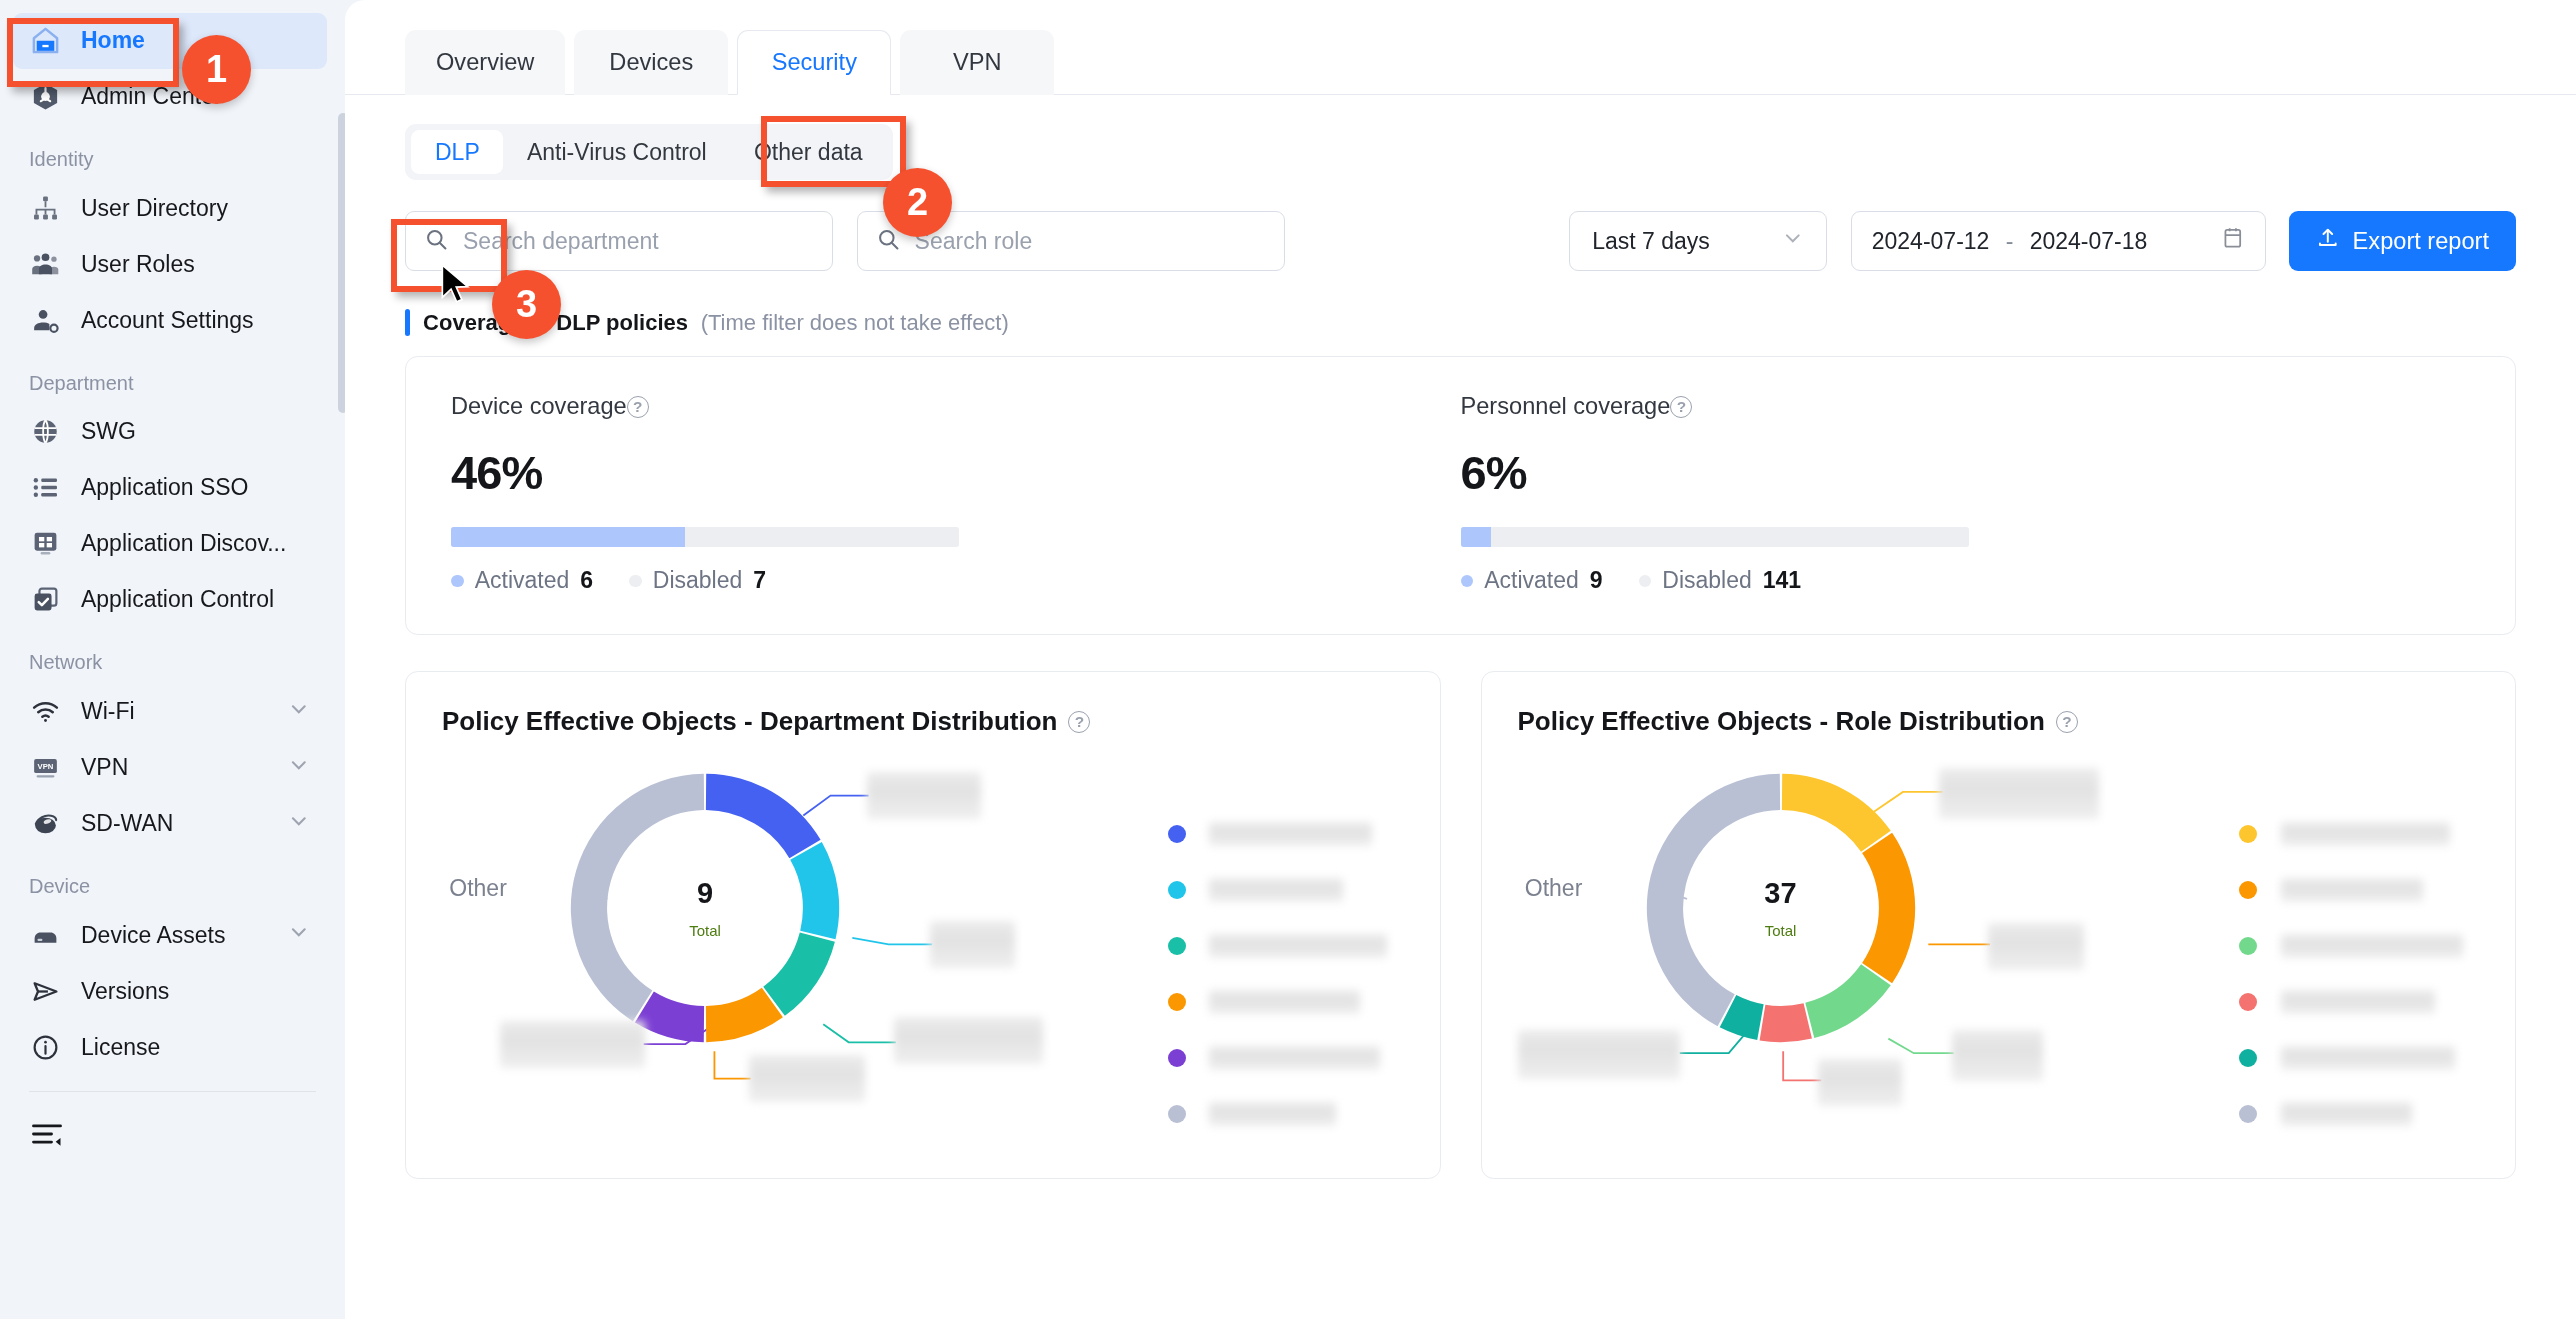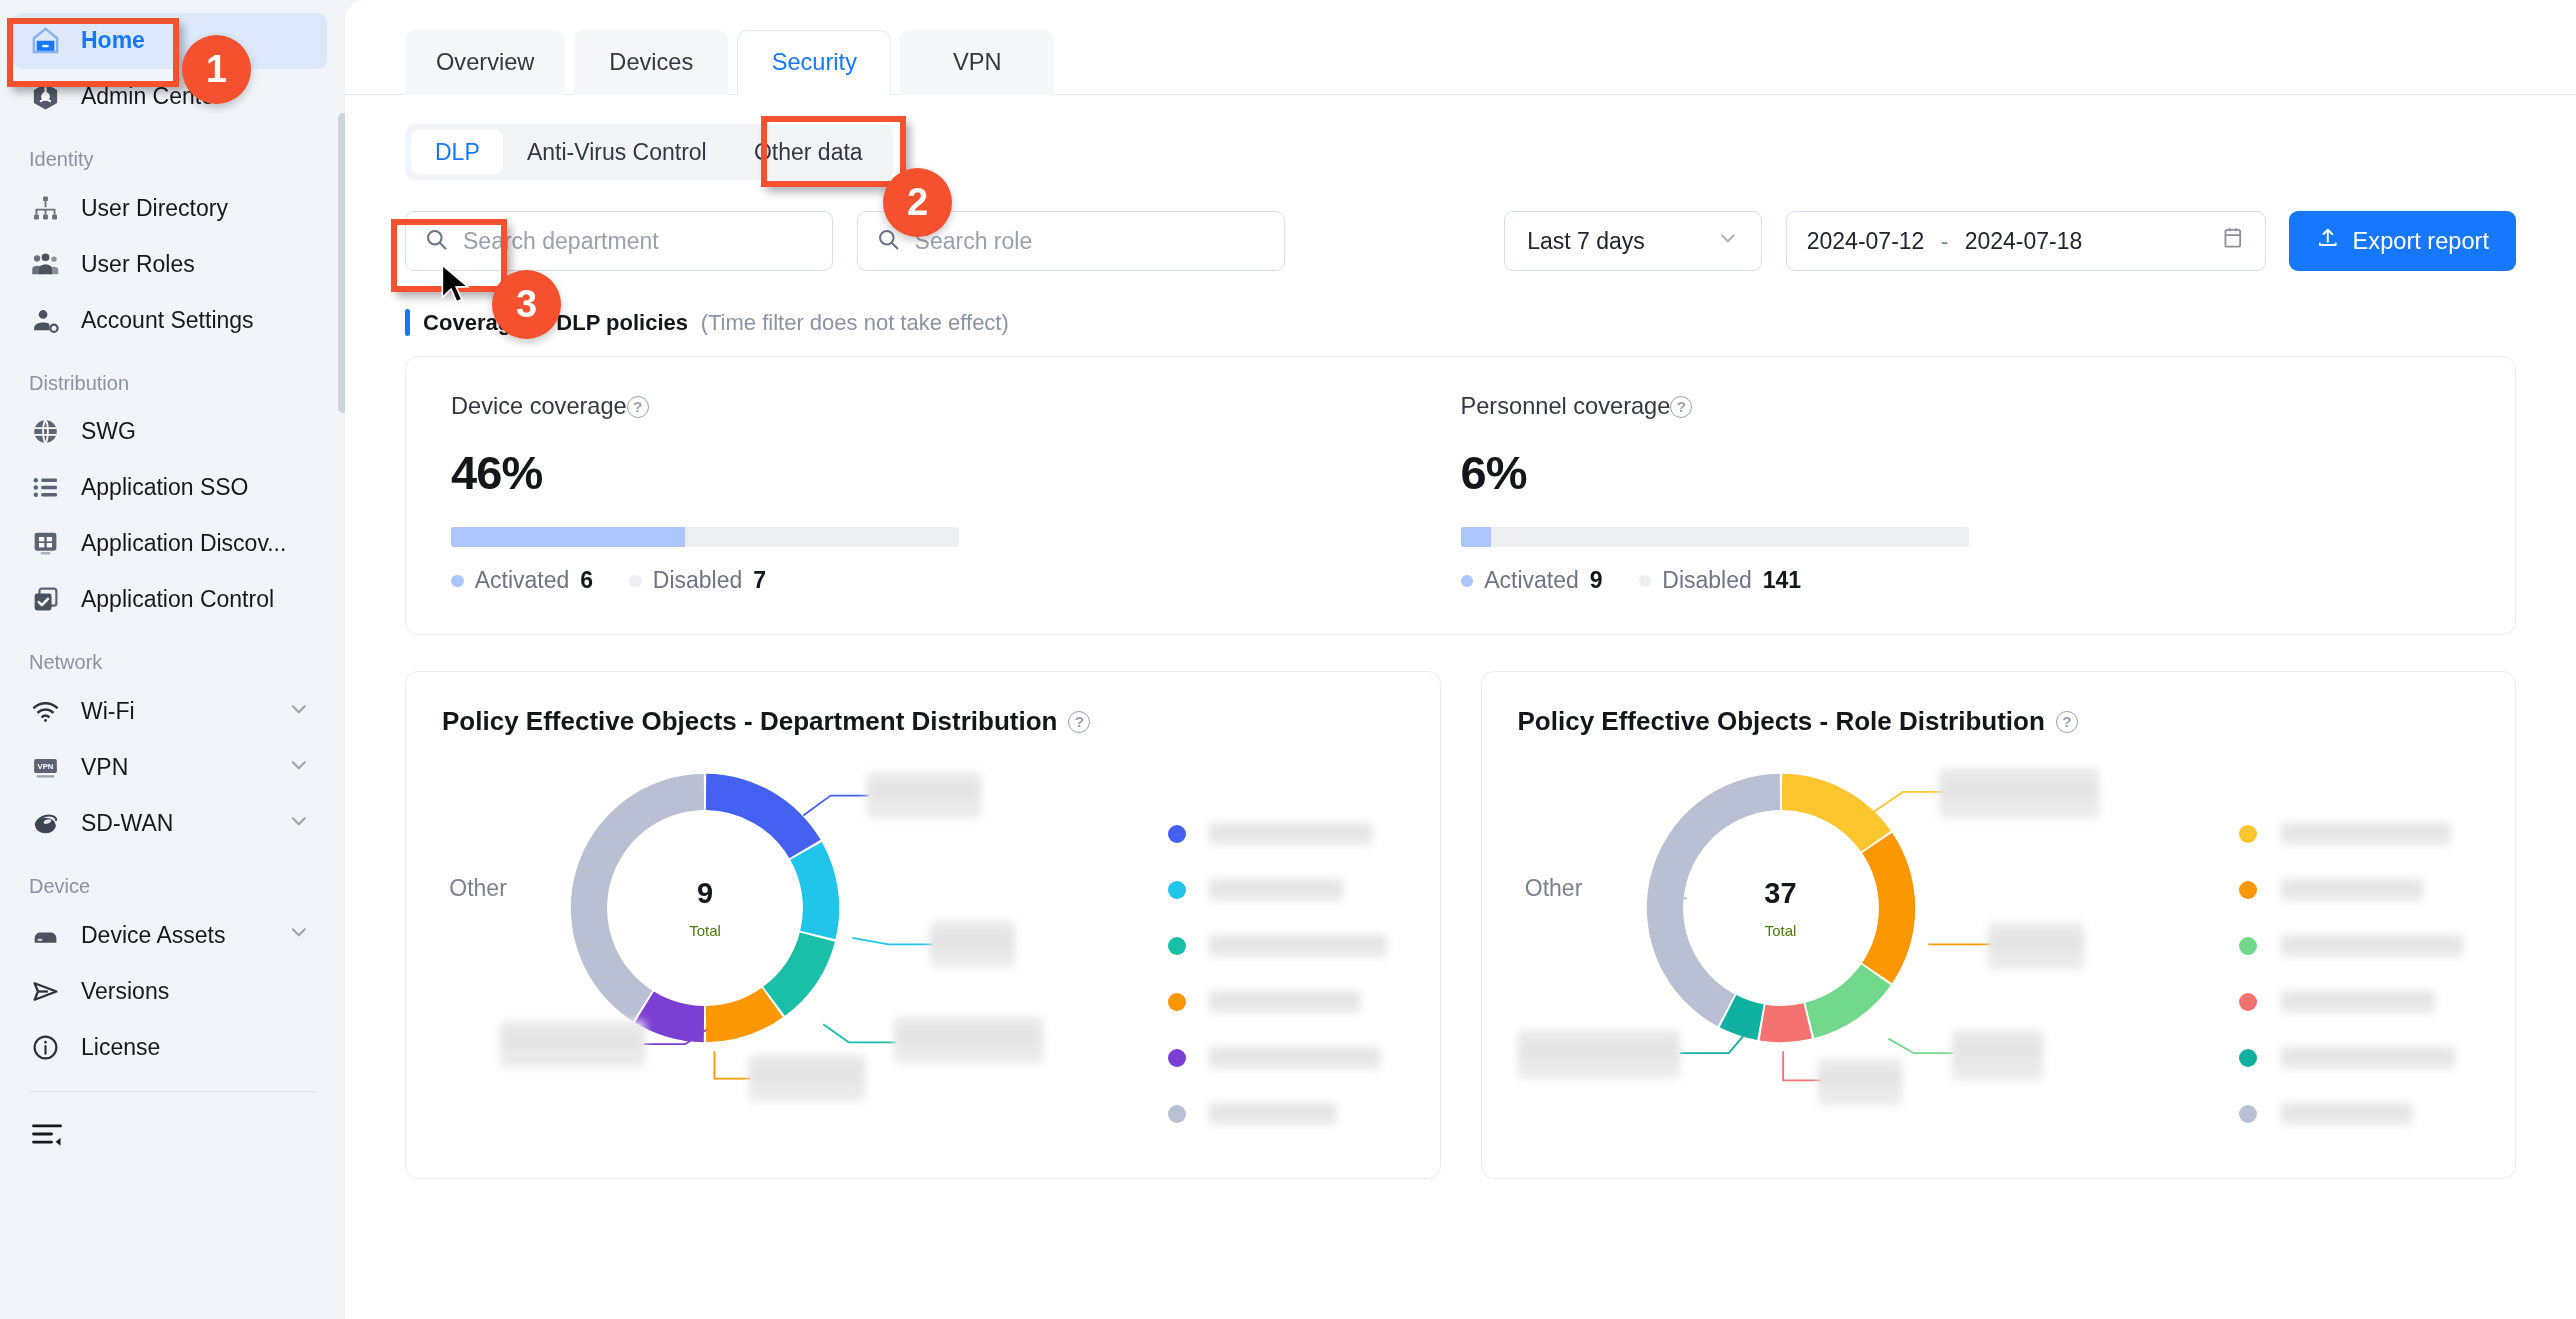--- a/index.html
+++ b/index.html
@@ -122,21 +122,21 @@
   .spacer { flex: 1 1 auto; }
   .select-box {
     height: 60px; width: 258px;
     border: 0.9px solid #d9dee6; border-radius: 9px;
     display: flex; align-items: center; padding: 0 22px;
     font-size: 23px; color: #20242b; background: #fff;
     margin-right: 23.6px;
   }
   .select-box .chev { margin-left: auto; opacity: .5; }
   .date-box {
-    height: 60px; width: 480px;
+    height: 60px; width: 415px;
     border: 0.9px solid #d9dee6; border-radius: 9px;
     display: flex; align-items: center; padding: 0 20px;
     font-size: 23px; color: #20242b; background: #fff;
     margin-right: 23.6px;
   }
   .date-box .dash { margin: 0 16.3px; color: #858c99; }
   .date-box .cal { margin-left: auto; opacity: .65; }
   .export-btn {
     height: 60px; padding: 0 27px;
     background: #1677ff; color: #fff; border-radius: 9px;
@@ -287,21 +287,21 @@
       <span class="ico">
         <svg width="29" height="29" viewBox="0 0 24 24" fill="#4a5261">
             <circle cx="10" cy="7" r="3.6"></circle>
             <path d="M2.6 20v-1.8c0-2.8 3.3-4.6 7.4-4.6 2 0 3.8.4 5.2 1.2v5.2z"></path>
             <circle cx="19" cy="18.4" r="3" fill="none" stroke="#4a5261" stroke-width="1.8"></circle>
           </svg>
       </span>
       <span class="lbl">Account Settings</span>
     </div>
 
-    <div class="nav-group">Distribution</div>
+    <div class="nav-group">Department</div>
 
     <div class="nav-item">
       <span class="ico">
         <svg width="29" height="29" viewBox="0 0 24 24">
             <circle cx="12" cy="12" r="9.3" fill="#5b6374"></circle>
             <path d="M12 2.7c2.6 2.6 2.6 16 0 18.6M12 2.7c-2.6 2.6-2.6 16 0 18.6M3 9.2h18M3 14.8h18" stroke="#fff" stroke-width="1.5" fill="none"></path>
           </svg>
       </span>
       <span class="lbl">SWG</span>
     </div>

